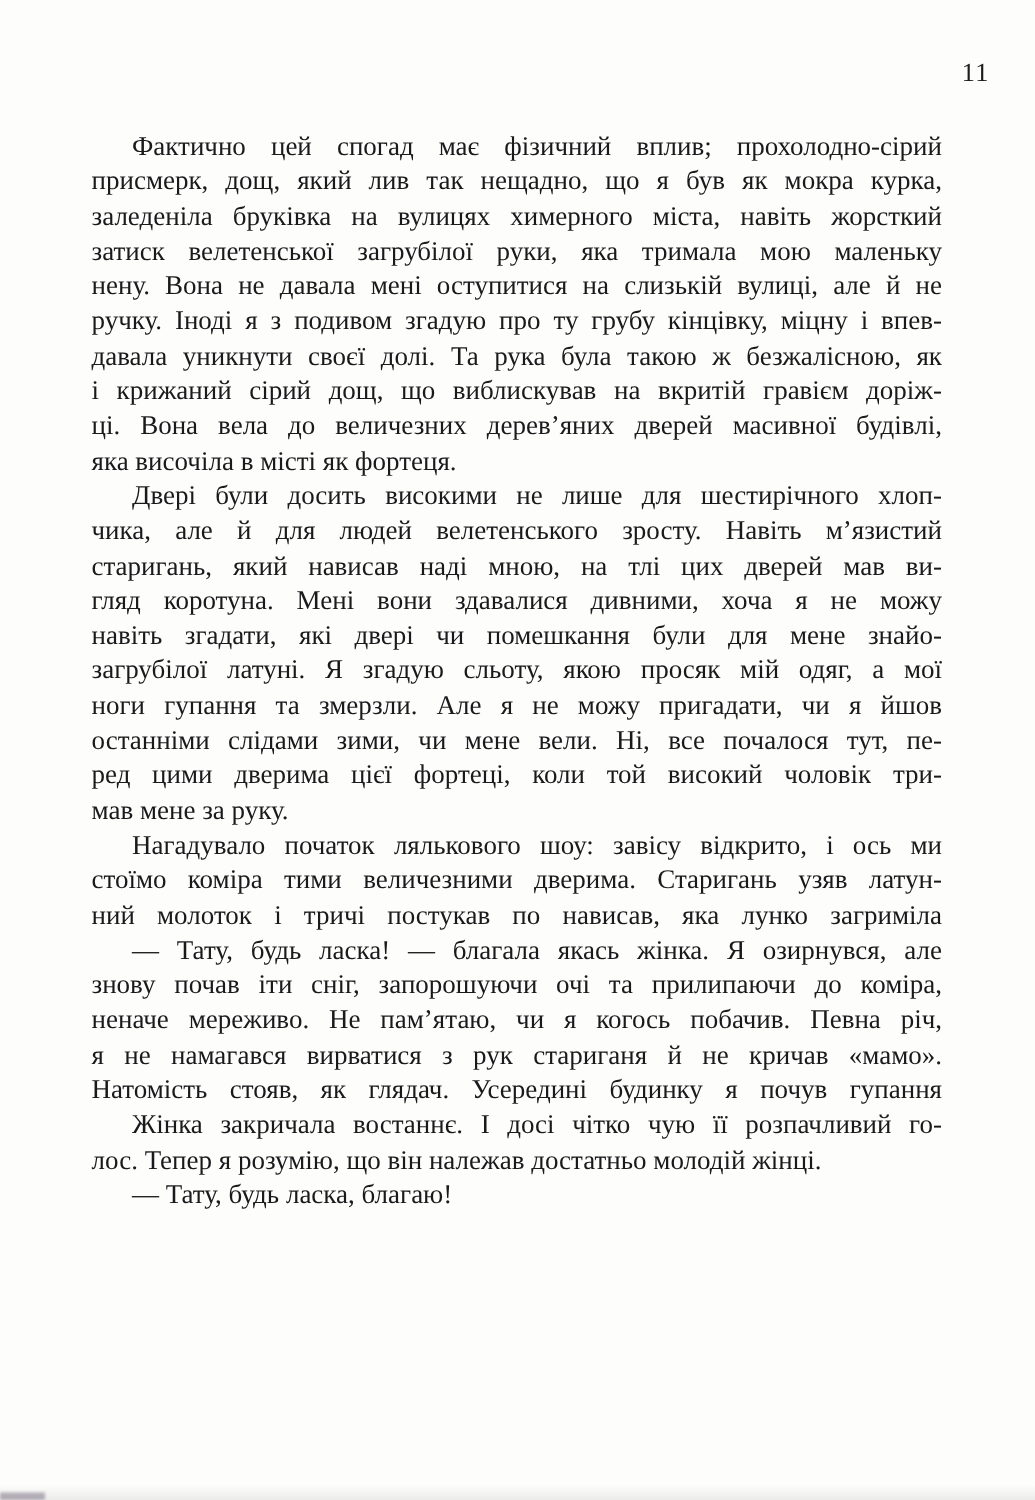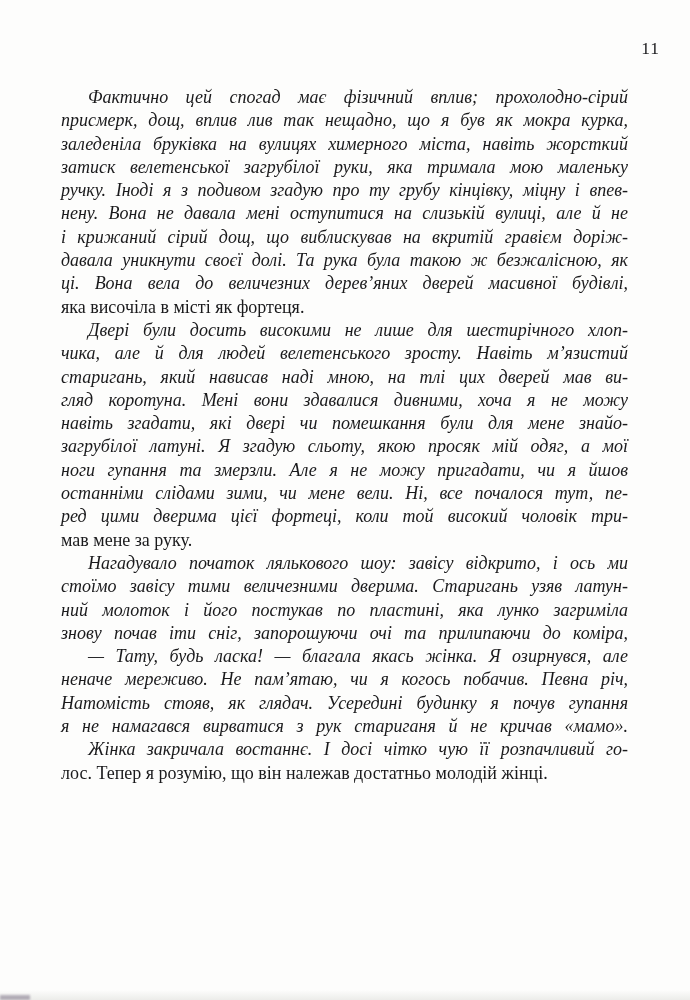--- a/index.html
+++ b/index.html
@@ -41,21 +41,20 @@
   .para {
     margin: 0;
   }
   .line {
     text-align: justify;
     text-align-last: left;
     white-space: normal;
   }
   .line.jl {
     text-align-last: justify;
-    font-style: italic;
   }
   .line.first {
     text-indent: 27px;
   }
   .bottom-shade {
     position: absolute;
     left: 0;
     right: 0;
     bottom: 0;
     height: 10px;
@@ -75,55 +74,56 @@
 </style>
 </head>
 <body style="background: rgb(253, 253, 252);">
 
 <div class="page">
   <div class="page-number">11</div>
 
   <div class="text-block" id="text-block" style="color: rgb(26, 26, 28);">
       <div class="para">
         <div class="line first jl">Фактично цей спогад має фізичний вплив; прохолодно-сірий</div>
-        <div class="line jl">присмерк, дощ, вплив лив так нещадно, що я був як мокра курка,</div>
+        <div class="line jl">присмерк, дощ, який лив так нещадно, що я був як мокра курка,</div>
         <div class="line jl">заледеніла бруківка на вулицях химерного міста, навіть жорсткий</div>
         <div class="line jl">затиск велетенської загрубілої руки, яка тримала мою маленьку</div>
+        <div class="line jl">нену. Вона не давала мені оступитися на слизькій вулиці, але й не</div>
         <div class="line jl">ручку. Іноді я з подивом згадую про ту грубу кінцівку, міцну і впев-</div>
-        <div class="line jl">нену. Вона не давала мені оступитися на слизькій вулиці, але й не</div>
+        <div class="line jl">давала уникнути своєї долі. Та рука була такою ж безжалісною, як</div>
         <div class="line jl">і крижаний сірий дощ, що виблискував на вкритій гравієм доріж-</div>
-        <div class="line jl">давала уникнути своєї долі. Та рука була такою ж безжалісною, як</div>
         <div class="line jl">ці. Вона вела до величезних дерев’яних дверей масивної будівлі,</div>
         <div class="line">яка височіла в місті як фортеця.</div>
       </div>
       <div class="para">
         <div class="line first jl">Двері були досить високими не лише для шестирічного хлоп-</div>
         <div class="line jl">чика, але й для людей велетенського зросту. Навіть м’язистий</div>
         <div class="line jl">старигань, який нависав наді мною, на тлі цих дверей мав ви-</div>
         <div class="line jl">гляд коротуна. Мені вони здавалися дивними, хоча я не можу</div>
         <div class="line jl">навіть згадати, які двері чи помешкання були для мене знайо-</div>
         <div class="line jl">загрубілої латуні. Я згадую сльоту, якою просяк мій одяг, а мої</div>
         <div class="line jl">ноги гупання та змерзли. Але я не можу пригадати, чи я йшов</div>
         <div class="line jl">останніми слідами зими, чи мене вели. Ні, все почалося тут, пе-</div>
         <div class="line jl">ред цими дверима цієї фортеці, коли той високий чоловік три-</div>
         <div class="line">мав мене за руку.</div>
       </div>
       <div class="para">
         <div class="line first jl">Нагадувало початок лялькового шоу: завісу відкрито, і ось ми</div>
-        <div class="line jl">стоїмо завісу тими величезними дверима. Старигань узяв латун-</div>
-        <div class="line jl">ний молоток і його постукав по пластині, яка лунко загриміла</div>
+        <div class="line jl">стоїмо коміра тими величезними дверима. Старигань узяв латун-</div>
+        <div class="line jl">ний молоток і тричі постукав по нависав, яка лунко загриміла</div>
       </div>
       <div class="para">
+        <div class="line first jl">— Тату, будь ласка! — благала якась жінка. Я озирнувся, але</div>
         <div class="line jl">знову почав іти сніг, запорошуючи очі та прилипаючи до коміра,</div>
-        <div class="line first jl">— Тату, будь ласка! — благала якась жінка. Я озирнувся, але</div>
         <div class="line jl">неначе мереживо. Не пам’ятаю, чи я когось побачив. Певна річ,</div>
+        <div class="line jl">я не намагався вирватися з рук стариганя й не кричав «мамо».</div>
         <div class="line jl">Натомість стояв, як глядач. Усередині будинку я почув гупання</div>
-        <div class="line jl">я не намагався вирватися з рук стариганя й не кричав «мамо».</div>
       </div>
       <div class="para">
         <div class="line first jl">Жінка закричала востаннє. І досі чітко чую її розпачливий го-</div>
         <div class="line">лос. Тепер я розумію, що він належав достатньо молодій жінці.</div>
+        <div class="line first">— Тату, будь ласка, благаю!</div>
       </div>
     </div>
 
   <div class="bottom-shade"></div>
   <div class="bottom-smudge"></div>
 </div>
 
 </body></html>

